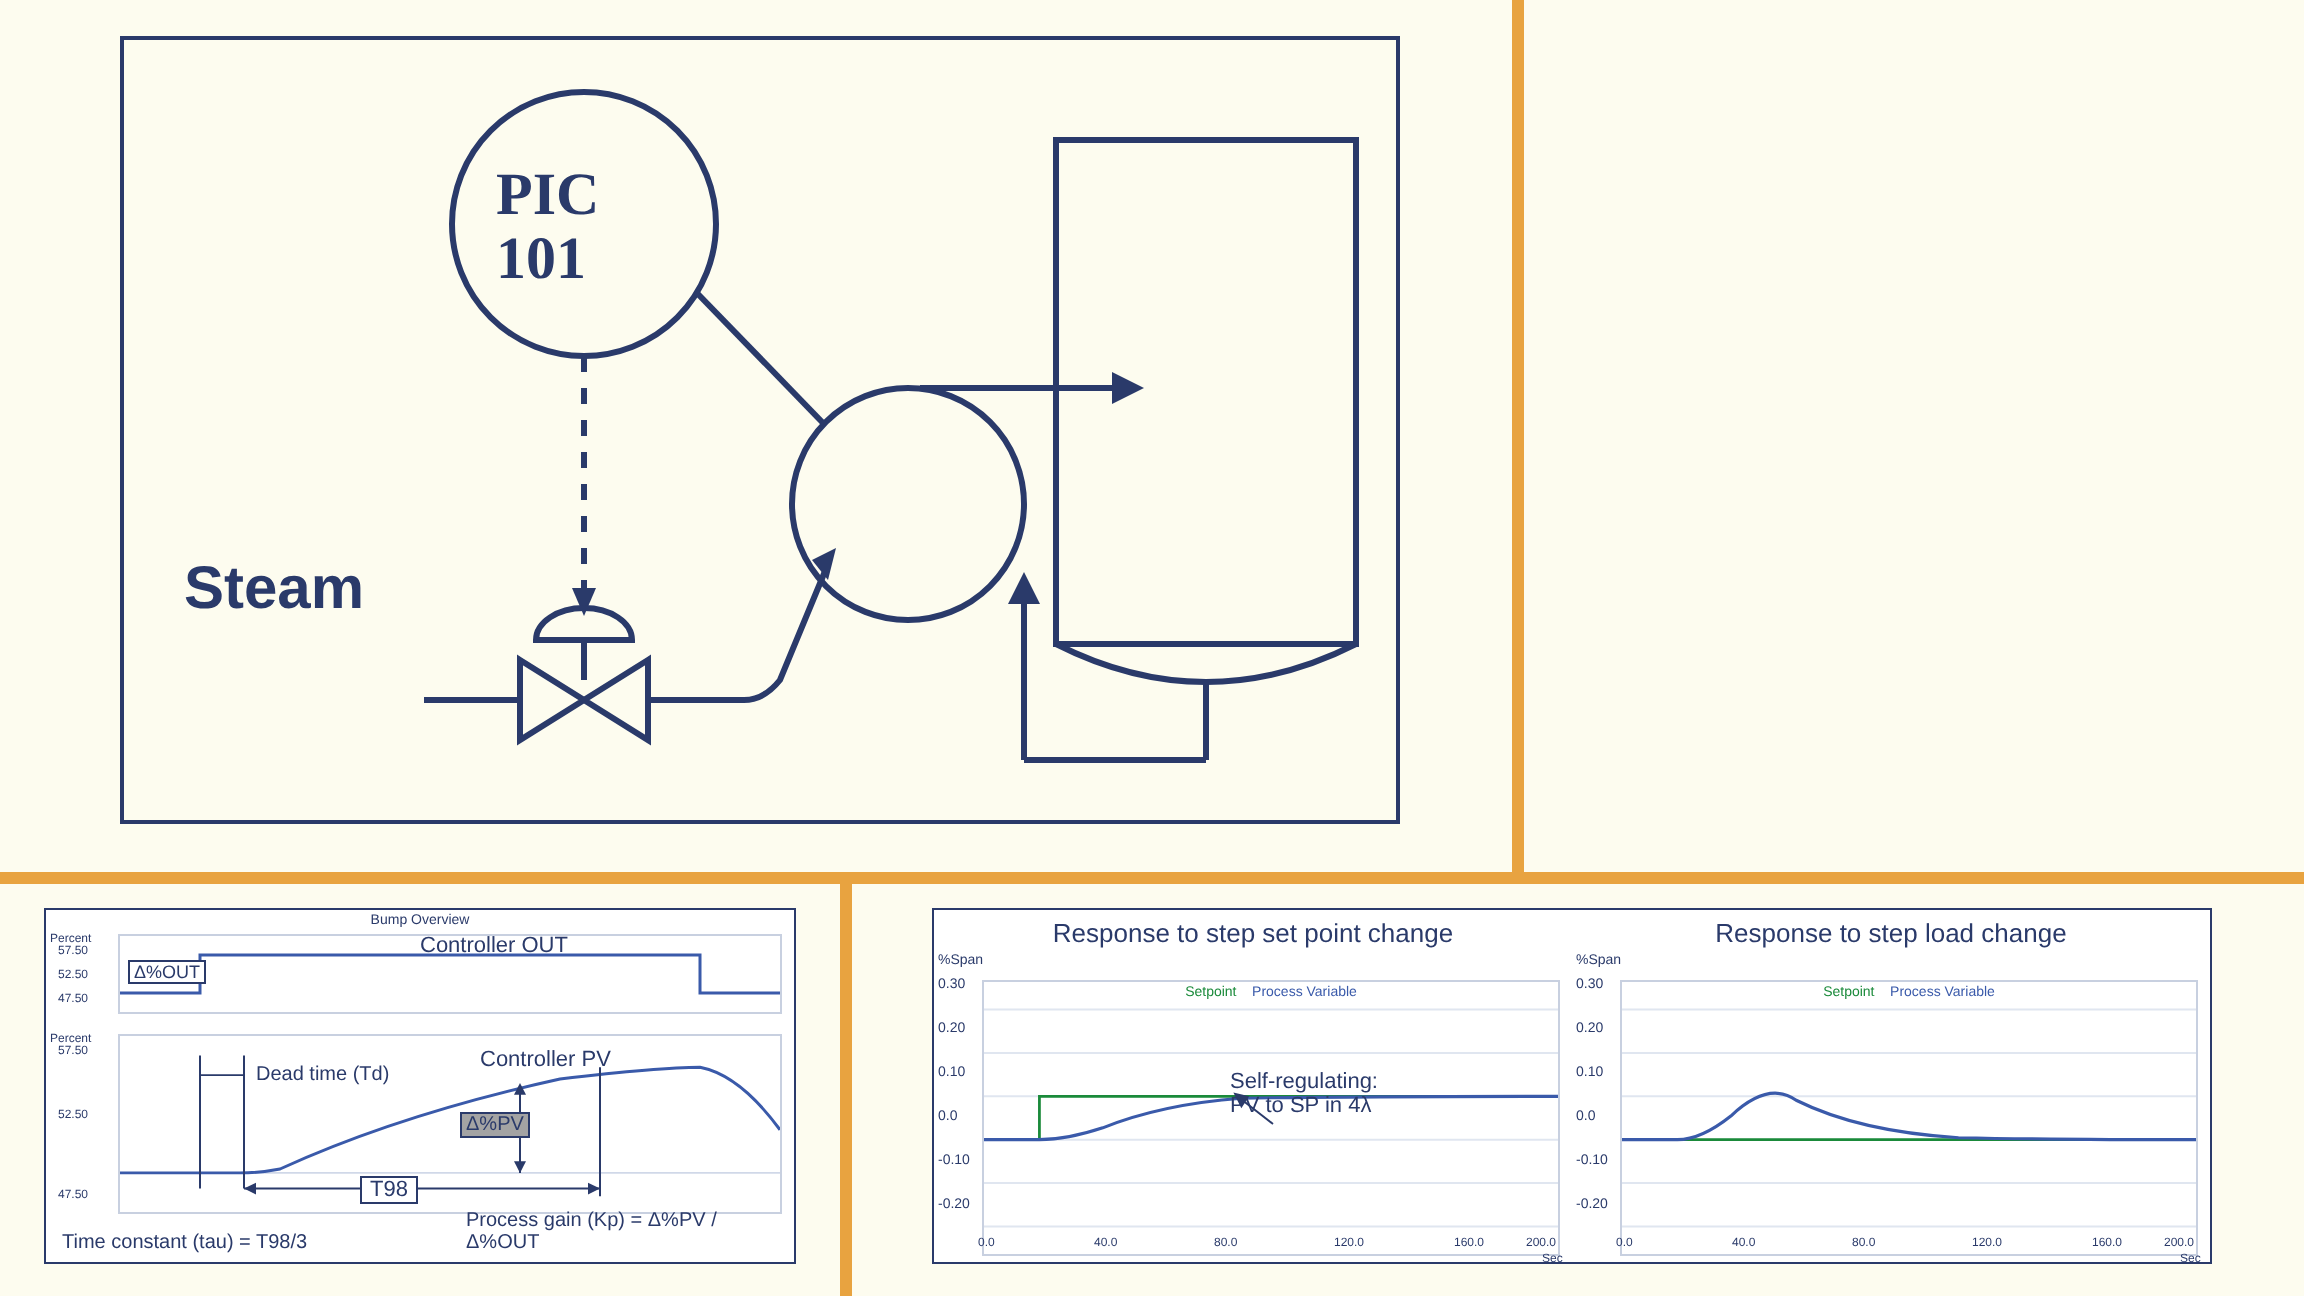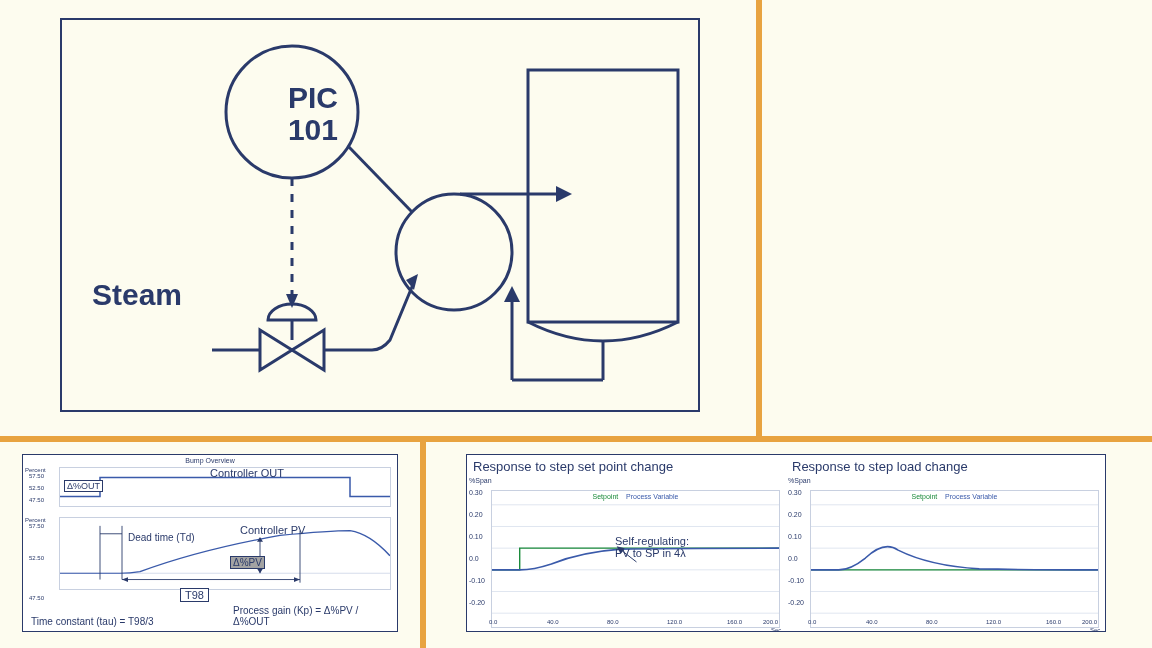--- a/index.html
+++ b/index.html
@@ -58,21 +58,21 @@
     position: relative;
     background: #fdfcef;
   }
   .pid-svg { position: absolute; top: 0; left: 0; }
   .pid-label {
     position: absolute;
     font-family: 'Segoe UI', Arial, sans-serif;
     color: #2a3a6a;
     font-weight: 600;
   }
-  .pic-label { left: 186px; top: 62px; font-size: 30px; text-align: right; width: 90px; line-height: 1.05; }
+  .pic-label { left: 186px; top: 62px; font-size: 30px; text-align: left; width: 90px; line-height: 1.05; font-family: Liberation Serif, serif; }
   .steam-label { left: 30px; top: 258px; font-size: 30px; }
 
   
   .bump-panel {
     border: 1px solid #2a3a6a;
     width: 376px;
     height: 178px;
     background: #fff;
     position: relative;
     font-family: Arial, sans-serif;
@@ -80,21 +80,21 @@
   }
   .bump-title {
     position: absolute; top: 2px; left: 0; right: 0;
     text-align: center; font-size: 7px; color: #2a3a6a;
   }
   .bump-chart-top {
     position: absolute; top: 12px; left: 36px; right: 6px; height: 40px;
     border: 1px solid #c8d0e0;
   }
   .bump-chart-bot {
-    position: absolute; top: 62px; left: 36px; right: 6px; height: 73px;
+    position: absolute; top: 62px; left: 36px; right: 6px; height: 90px;
     border: 1px solid #c8d0e0;
   }
   .bump-footer {
     position: absolute; left: 8px; bottom: 4px; font-size: 10px;
   }
   .bump-footer2 {
     position: absolute; left: 210px; bottom: 4px; font-size: 10px;
   }
   .bump-ylab { position: absolute; font-size: 6px; color: #2a3a6a; }
   .bump-text { position: absolute; font-size: 10px; color: #2a3a6a; }
@@ -108,21 +108,21 @@
     position: relative;
     font-family: Arial, sans-serif;
     color: #2a3a6a;
     display: flex;
   }
   .resp-half {
     flex: 1;
     position: relative;
     padding: 4px 6px;
   }
-  .resp-title { font-size: 13px; text-align: left; color: #2a3a6a; margin-bottom: 16px; }
+  .resp-title { font-size: 13px; text-align: center; color: #2a3a6a; margin-bottom: 16px; }
   .resp-chart {
     border: 1px solid #c8d0e0;
     height: 138px;
     position: relative;
     margin-left: 18px;
   }
   .resp-ytick { position: absolute; font-size: 7px; color: #2a3a6a; left: 2px; }
   .resp-xtick { position: absolute; font-size: 6px; color: #2a3a6a; bottom: 6px; }
   .resp-legend { position: absolute; top: 2px; width: 100%; text-align: center; font-size: 7px; }
   .lg-sp { color: #1a8a3a; }

